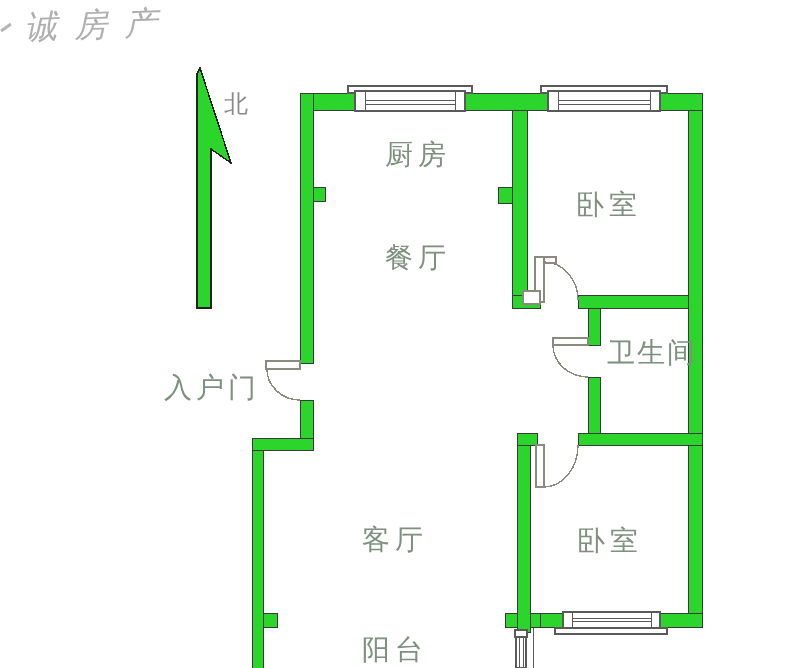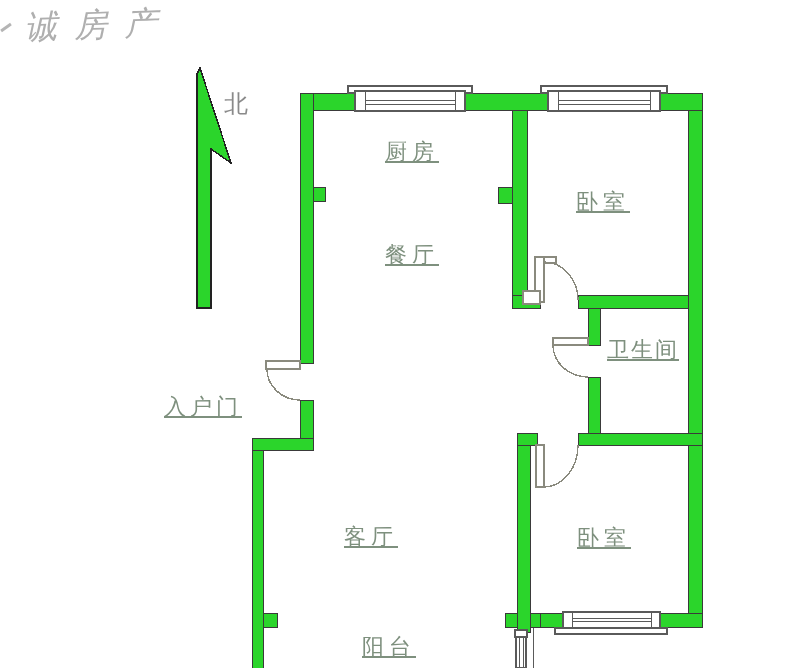--- a/index.html
+++ b/index.html
@@ -6,22 +6,22 @@
     --wall:#2bd52b; --wall-outline:#3a3a3a; --label:#7e907e;
     --watermark:#9c9c9c; --window-line:#5a5a5a;
   }
   html,body{margin:0;padding:0;background:#ffffff;}
   #stage{
     position:relative;width:800px;height:668px;background:#ffffff;
     overflow:hidden;font-family:"Liberation Sans",sans-serif;
   }
   #plan-svg{position:absolute;left:0;top:0;width:800px;height:668px;}
   .room-label{
-    position:absolute;color:var(--label);font-size:22px;letter-spacing:5px;
-    white-space:nowrap;line-height:1;text-decoration:underline;
+    position:absolute;color:var(--label);font-size:28px;letter-spacing:5px;
+    white-space:nowrap;line-height:1;
   }
   .north-label{
     position:absolute;left:224px;top:92px;color:#8a8a8a;font-size:24px;line-height:1;
   }
   .watermark{
     position:absolute;left:24px;top:8px;color:var(--watermark);
     font-family:"DejaVu Serif",serif;font-style:italic;font-size:33px;
     letter-spacing:17px;transform:rotate(-2deg);line-height:1;opacity:.8;
   }
   .wm-fragment{
@@ -140,20 +140,20 @@
   <div class="north-label">北</div>
 
   <div class="room-label" style="left:385px;top:141px">厨房</div>
 
   <div class="room-label" style="left:385px;top:244px">餐厅</div>
 
   <div class="room-label" style="left:576px;top:191px">卧室</div>
 
   <div class="room-label" style="left:607px;top:339px;letter-spacing:2px">卫生间</div>
 
-  <div class="room-label" style="left:164px;top:396px;letter-spacing:4px">入户门</div>
+  <div class="room-label" style="left:164px;top:374px;letter-spacing:4px">入户门</div>
 
-  <div class="room-label" style="left:344px;top:526px">客厅</div>
+  <div class="room-label" style="left:362px;top:526px">客厅</div>
 
   <div class="room-label" style="left:577px;top:527px">卧室</div>
 
   <div class="room-label" style="left:362px;top:636px">阳台</div>
 </div>
 
 </body></html>

